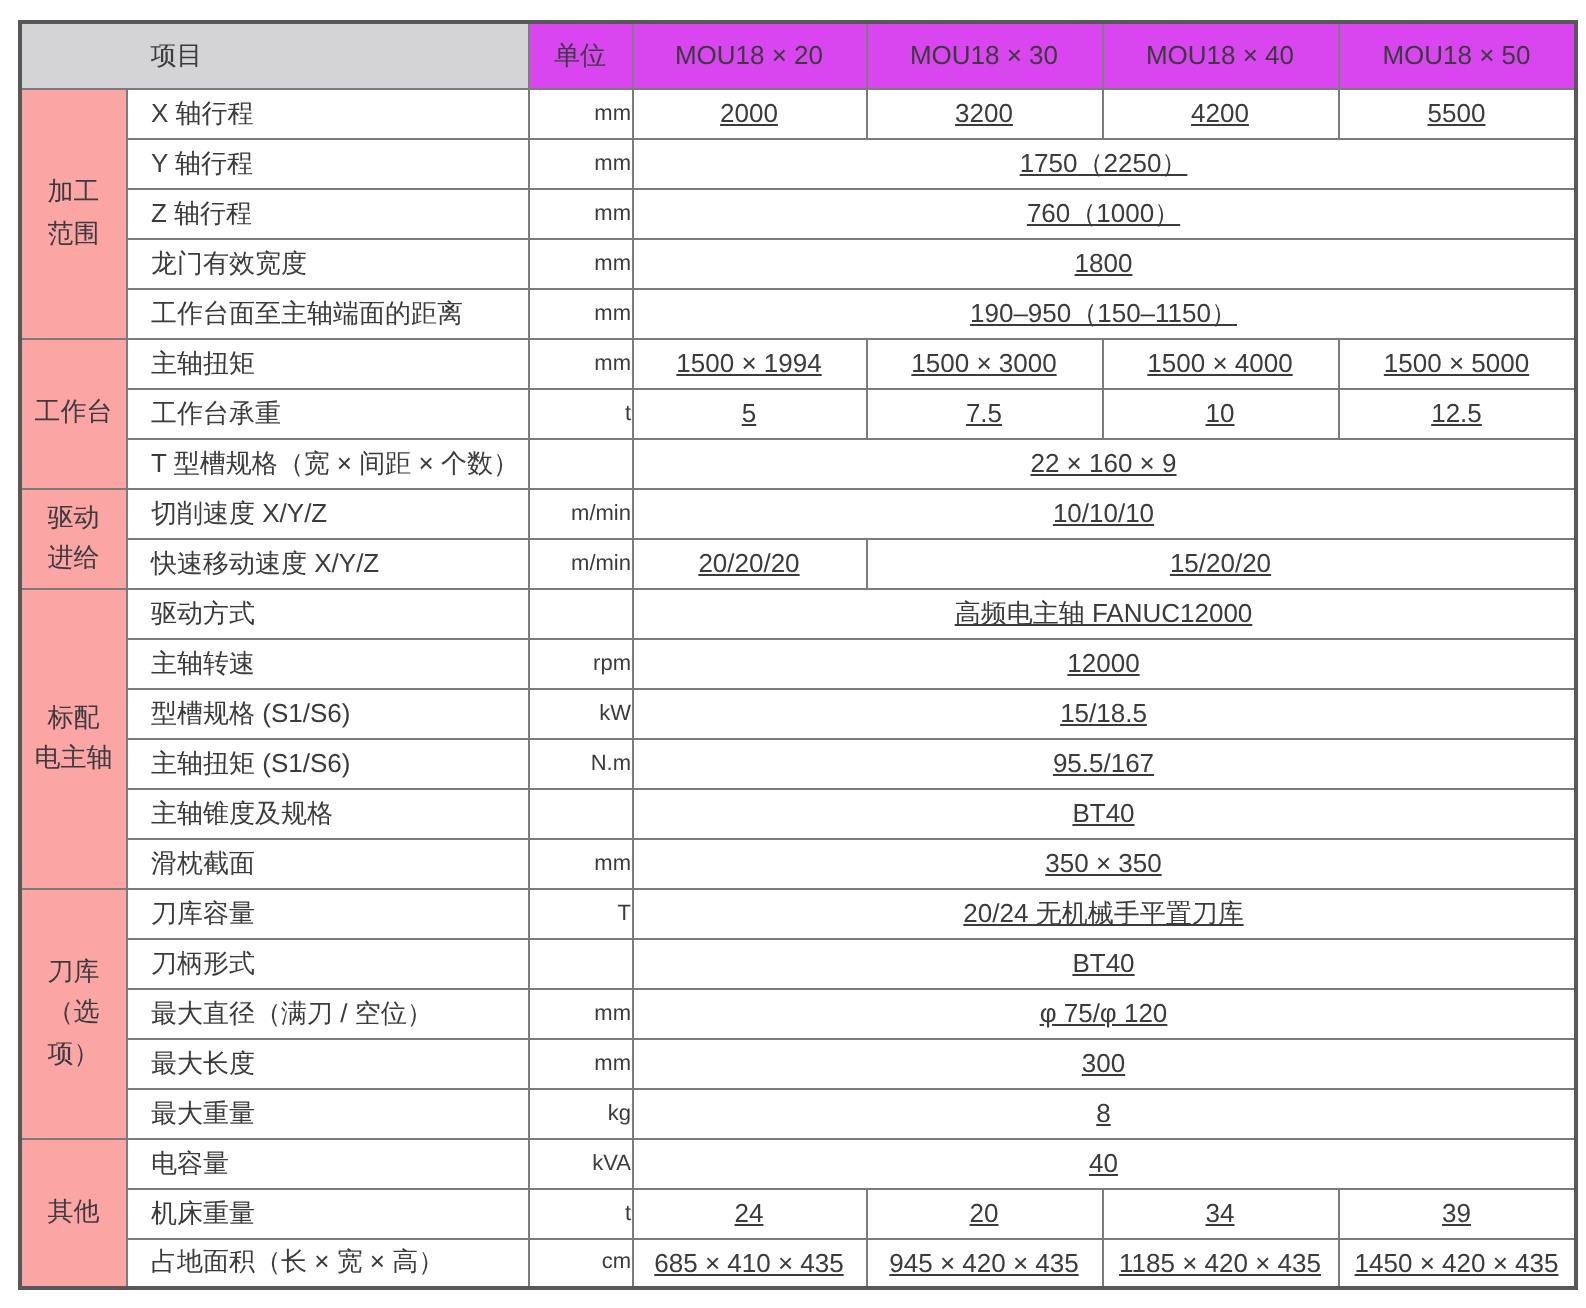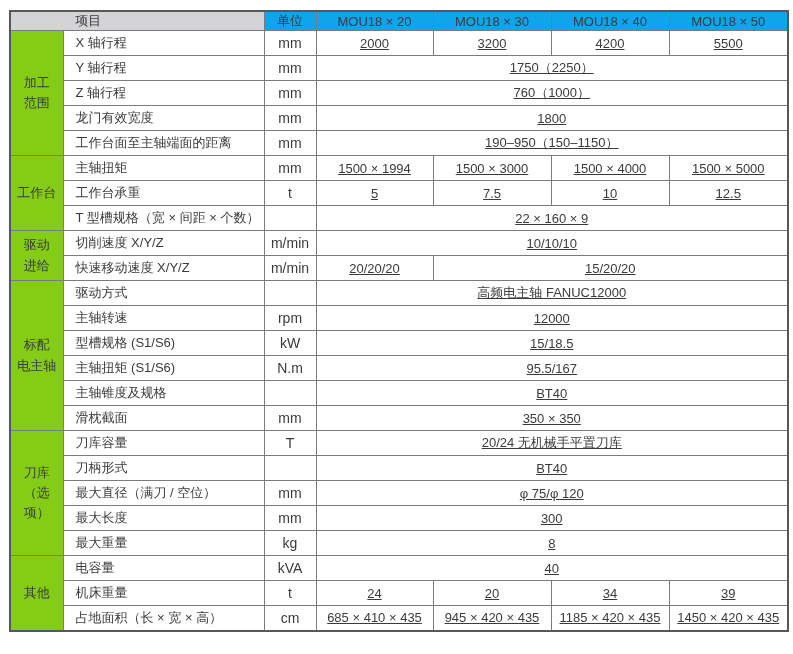--- a/index.html
+++ b/index.html
@@ -18,47 +18,47 @@
     border: 2px solid #58585a;
   }
   .spec th, .spec td {
     border: 1px solid #7b7b7d;
     color: #3b3b3d;
     font-size: 13px;
     font-weight: 400;
     padding: 0;
     overflow: hidden;
   }
-  .spec thead tr { height: 19px; }
+  .spec thead tr { height: 33px; }
   .spec tbody tr { height: 25px; }
   th.item-h {
     background: #d4d4d6;
     text-align: center;
     padding-right: 98px; 
   }
   th.unit-h, th.model-h {
-    background: #0ea5e9;
+    background: #d946ef;
     text-align: center;
   }
   td.group {
-    background: #84cc16;
+    background: #fca5a5;
     text-align: center;
     vertical-align: middle;
     line-height: 1.55;
   }
   td.group span { display: block; }
   td.label {
     text-align: left;
     padding-left: 12px;
     white-space: nowrap;
     margin-left: 28px;
   }
   td.unit {
-    text-align: center;
-    font-size: 14px;
+    text-align: right;
+    font-size: 11px;
   }
   td.val {
     text-align: center;
     white-space: nowrap;
     text-decoration: underline;
   }
 </style>
 </head>
 <body>
 

